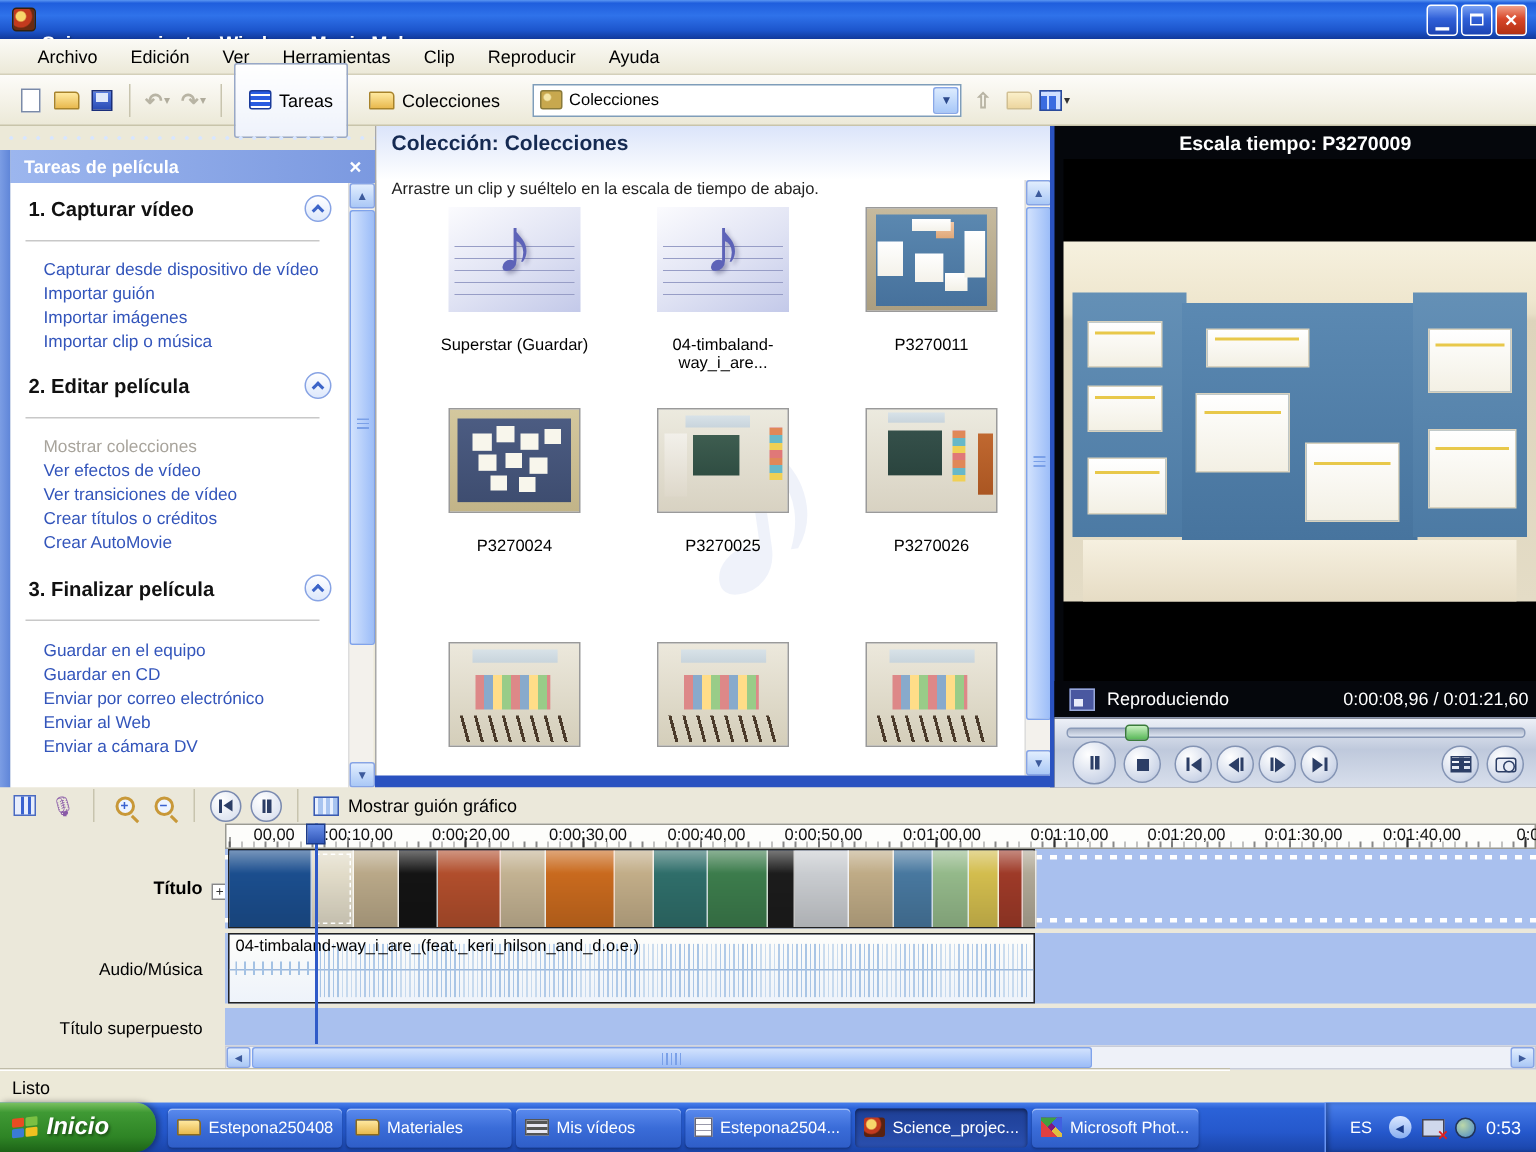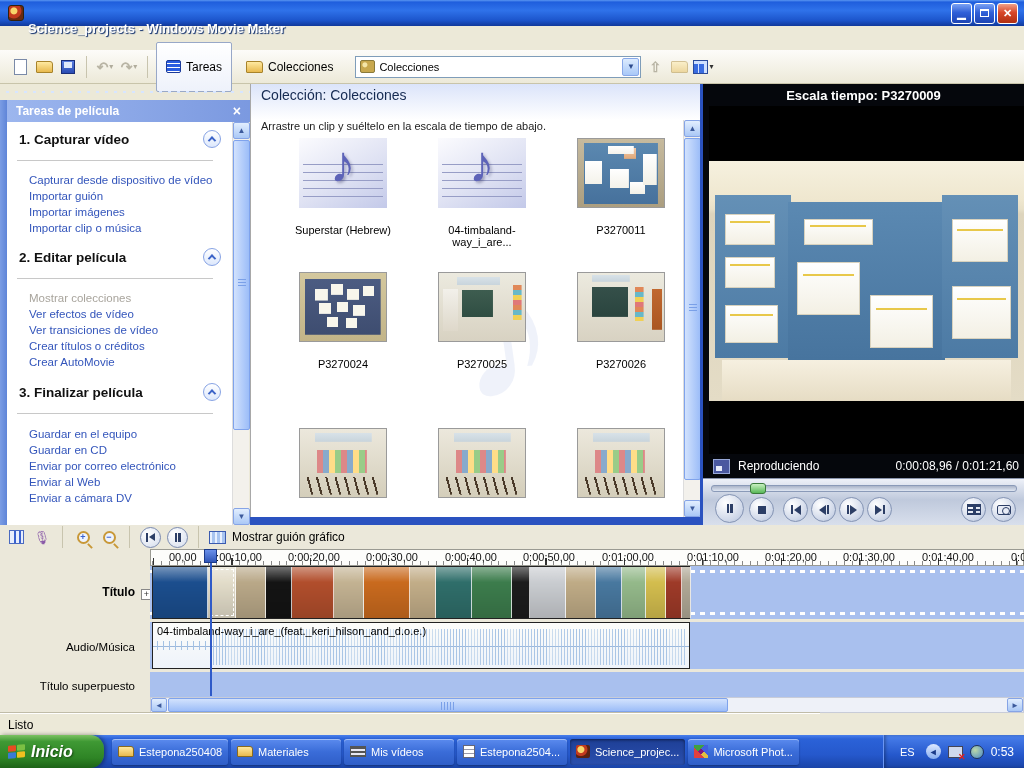--- a/index.html
+++ b/index.html
@@ -76,21 +76,21 @@
   .sb-btn { position:absolute; left:0; width:17px; height:17px; border:1px solid #86a4e6; border-radius:2px;
     background:linear-gradient(#e2eefe,#aac8f6); color:#3c5a9c; font-size:8px; display:flex; align-items:center; justify-content:center; }
   .sb-thumb { position:absolute; left:0; width:17px; border:1px solid #7fa3ec; border-radius:2px;
     background:linear-gradient(90deg,#d2e2fd,#9cbdf8); }
   .sb-grip { position:absolute; left:4px; width:8px; height:8px;
     background:repeating-linear-gradient(180deg,#7aa0e8 0 1px,transparent 1px 3px); }
 
   
   .col-pane { position:absolute; left:250px; top:84px; width:450px; height:437px; background:#fff; border-left:1px solid #a8a8a8; overflow:hidden; }
   .col-head { position:absolute; left:0; top:0; width:450px; height:36px; background:linear-gradient(180deg,#dbe4fa,#ffffff); padding:3px 10px; }
-  .col-title { font-size:14px; font-weight:normal; color:#152a52; }
+  .col-title { font-size:14px; font-weight:bold; color:#152a52; }
   .col-sub { font-size:11px; color:#222; margin-top:17px; }
   .watermark { position:absolute; left:200px; top:120px; font-size:210px; color:rgba(100,125,205,0.10); transform:rotate(-8deg); pointer-events:none; }
   .tile { position:absolute; width:124px; text-align:center; }
   .thumb { width:88px; height:70px; margin:0 auto; border:1px solid #9a9a9a; }
   .tlabel { margin-top:16px; font-size:11px; }
   .th-audio { position:relative; border:none; background:linear-gradient(150deg,#fbfbfe 0%,#dfe2f3 55%,#c3c9e9 100%); }
   .th-audio::before { content:""; position:absolute; left:4px; right:4px; top:26px; height:34px;
     background:repeating-linear-gradient(180deg,#979dc6 0 1px,transparent 1px 8px); }
   .th-audio::after { content:"♪"; position:absolute; left:0; right:0; top:-4px; font-size:52px; color:#5d63b8; text-shadow:2px 2px 3px rgba(40,40,90,.35); }
   .th-board { background:
@@ -254,20 +254,29 @@
     <span class="wtitle">Science_projects - Windows Movie Maker</span>
     <span class="wbtns">
       <span class="wbtn">▁</span>
       <span class="wbtn">
           <span class="restore-glyph"></span>
         </span>
       <span class="wbtn close">✕</span>
     </span>
   </div>
 
+  <div class="menubar">
+    <span class="menuitem">Archivo</span>
+    <span class="menuitem">Edición</span>
+    <span class="menuitem">Ver</span>
+    <span class="menuitem">Herramientas</span>
+    <span class="menuitem">Clip</span>
+    <span class="menuitem">Reproducir</span>
+    <span class="menuitem">Ayuda</span>
+  </div>
 
   <div class="toolbar">
     <span class="tbico">
         <span class="ic-new"></span>
       </span>
     <span class="tbico">
         <span class="ic-open"></span>
       </span>
     <span class="tbico">
         <span class="ic-save"></span>
@@ -358,21 +367,21 @@
 
   <div class="col-pane">
     <div class="col-head">
       <div class="col-title">Colección: Colecciones</div>
       <div class="col-sub">Arrastre un clip y suéltelo en la escala de tiempo de abajo.</div>
     </div>
     <div class="watermark">♪</div>
 
     <div class="tile" style="left:30px; top:54px;">
       <div class="thumb th-audio"></div>
-      <div class="tlabel">Superstar (Hebrew)</div>
+      <div class="tlabel">Superstar (Guardar)</div>
     </div>
     <div class="tile" style="left:169px; top:54px;">
       <div class="thumb th-audio"></div>
       <div class="tlabel">04-timbaland-way_i_are...</div>
     </div>
     <div class="tile" style="left:308px; top:54px;">
       <div class="thumb th-board"></div>
       <div class="tlabel">P3270011</div>
     </div>
 

